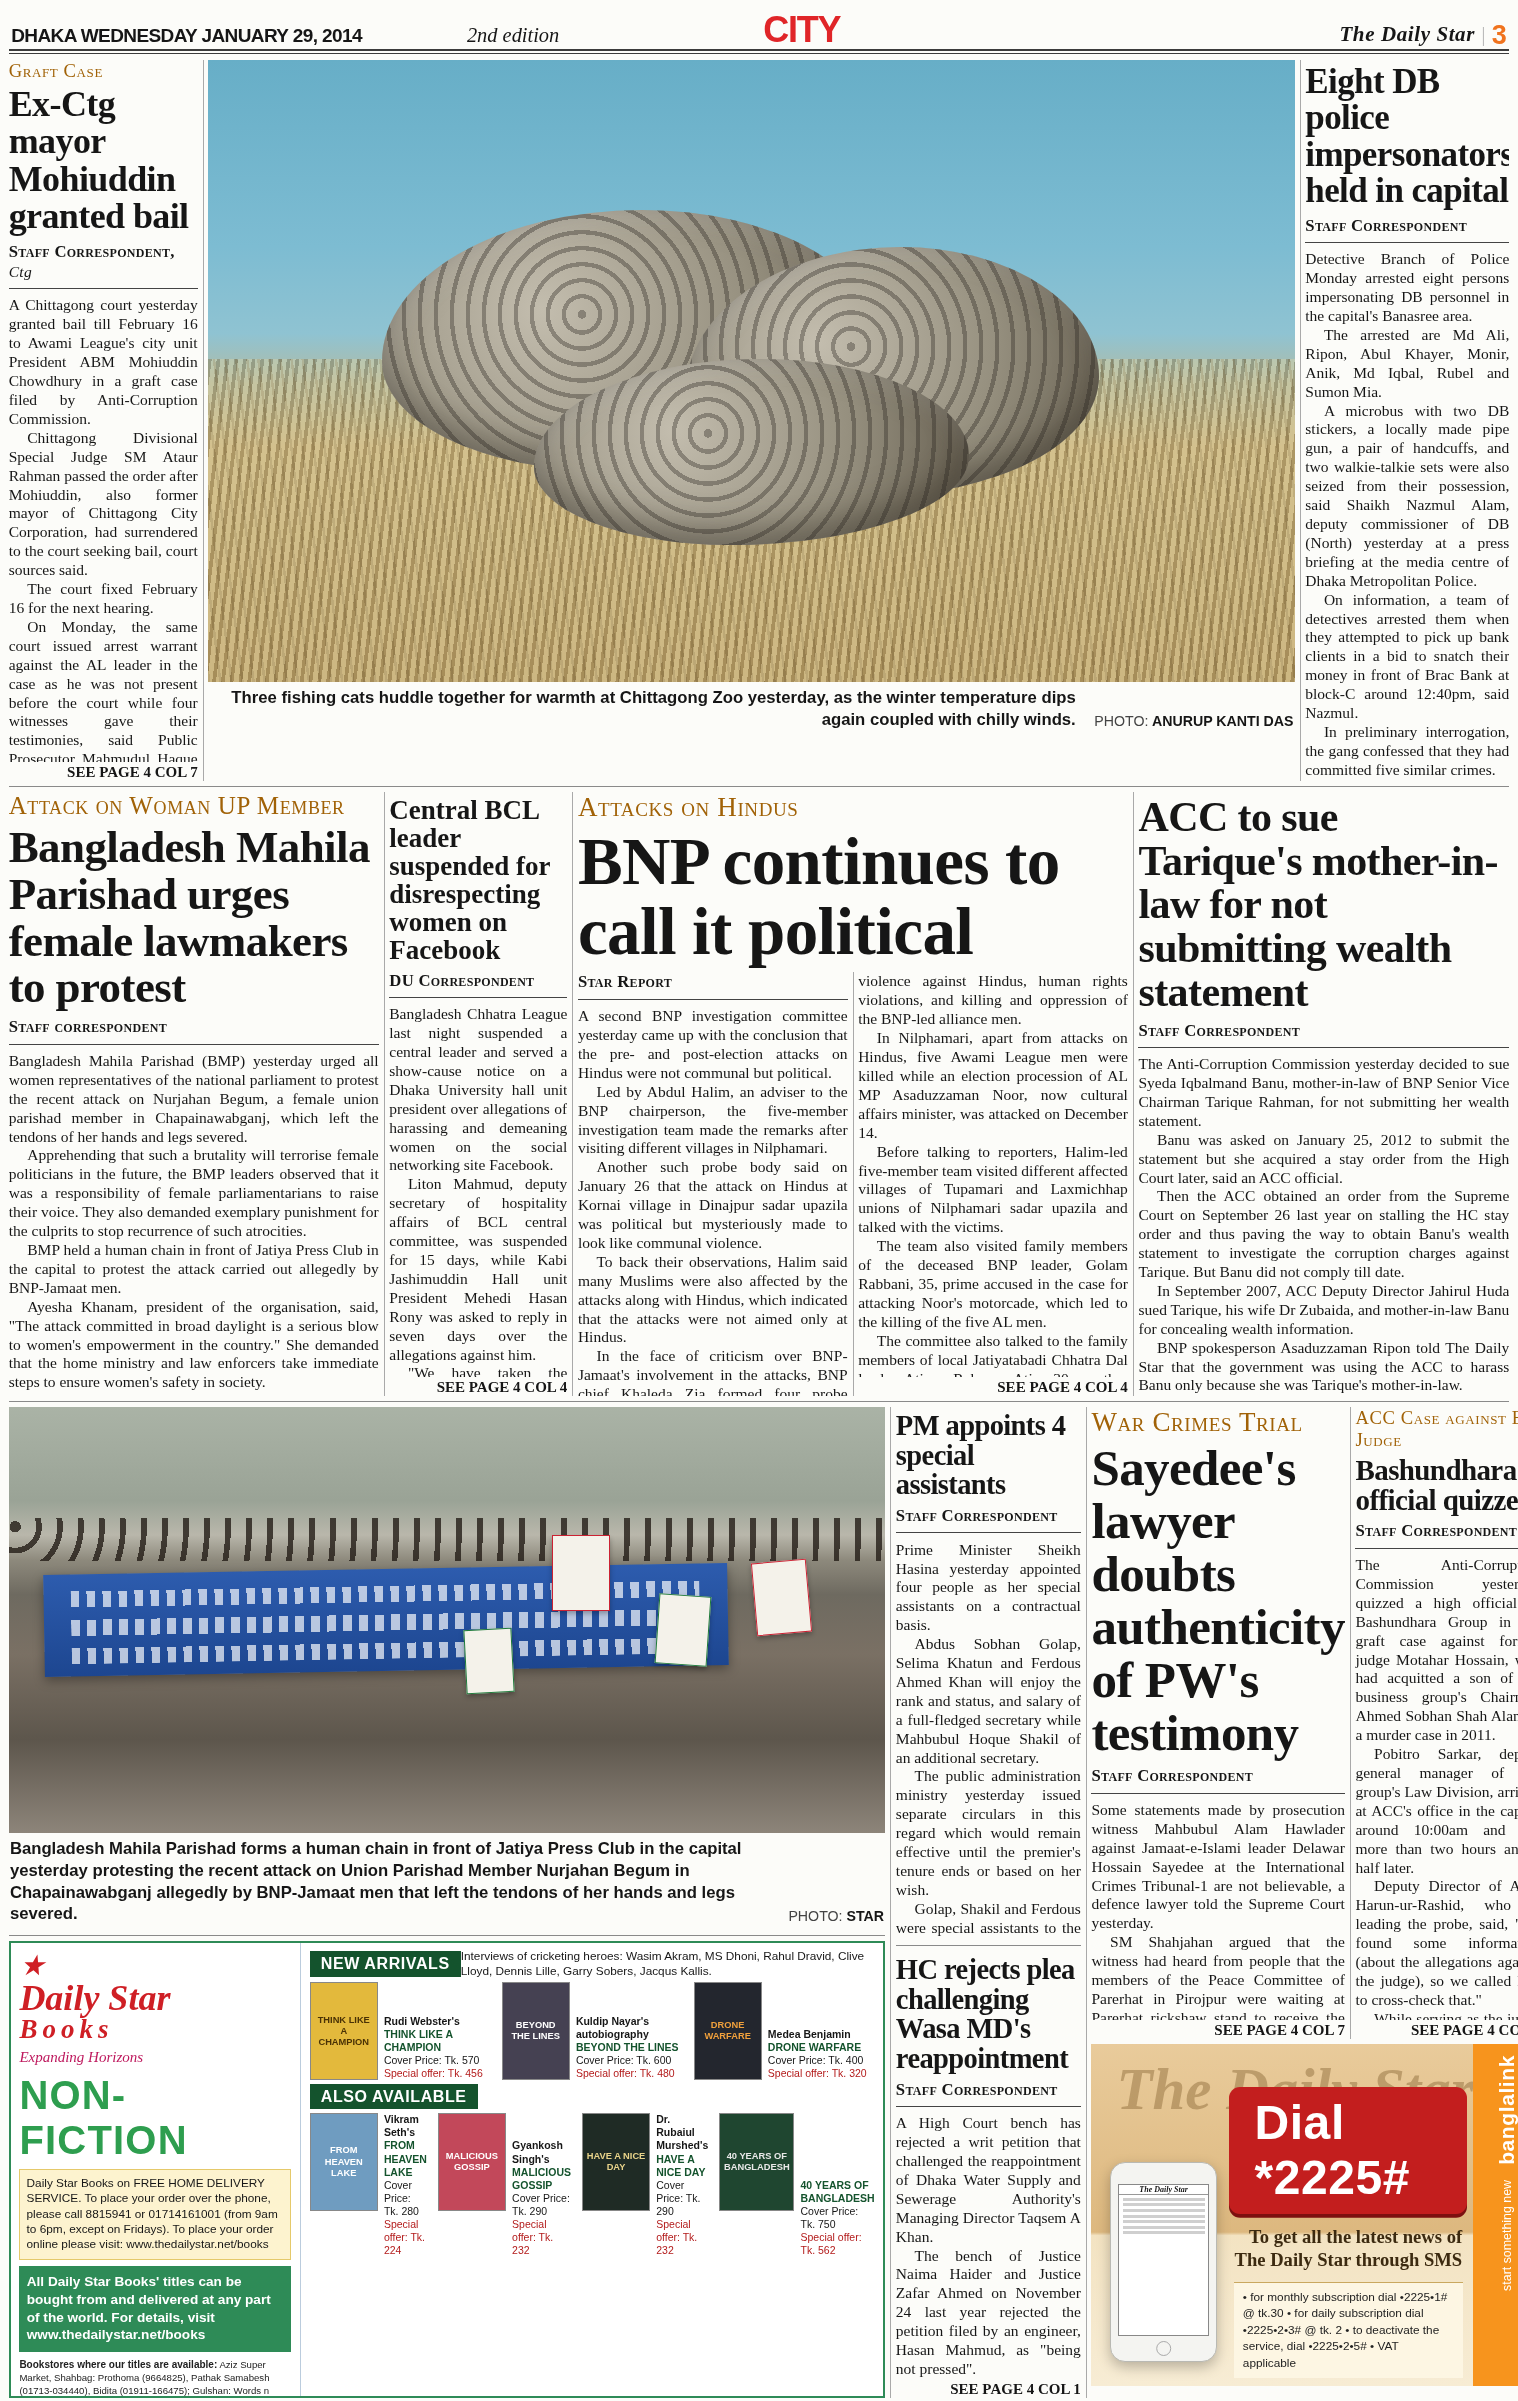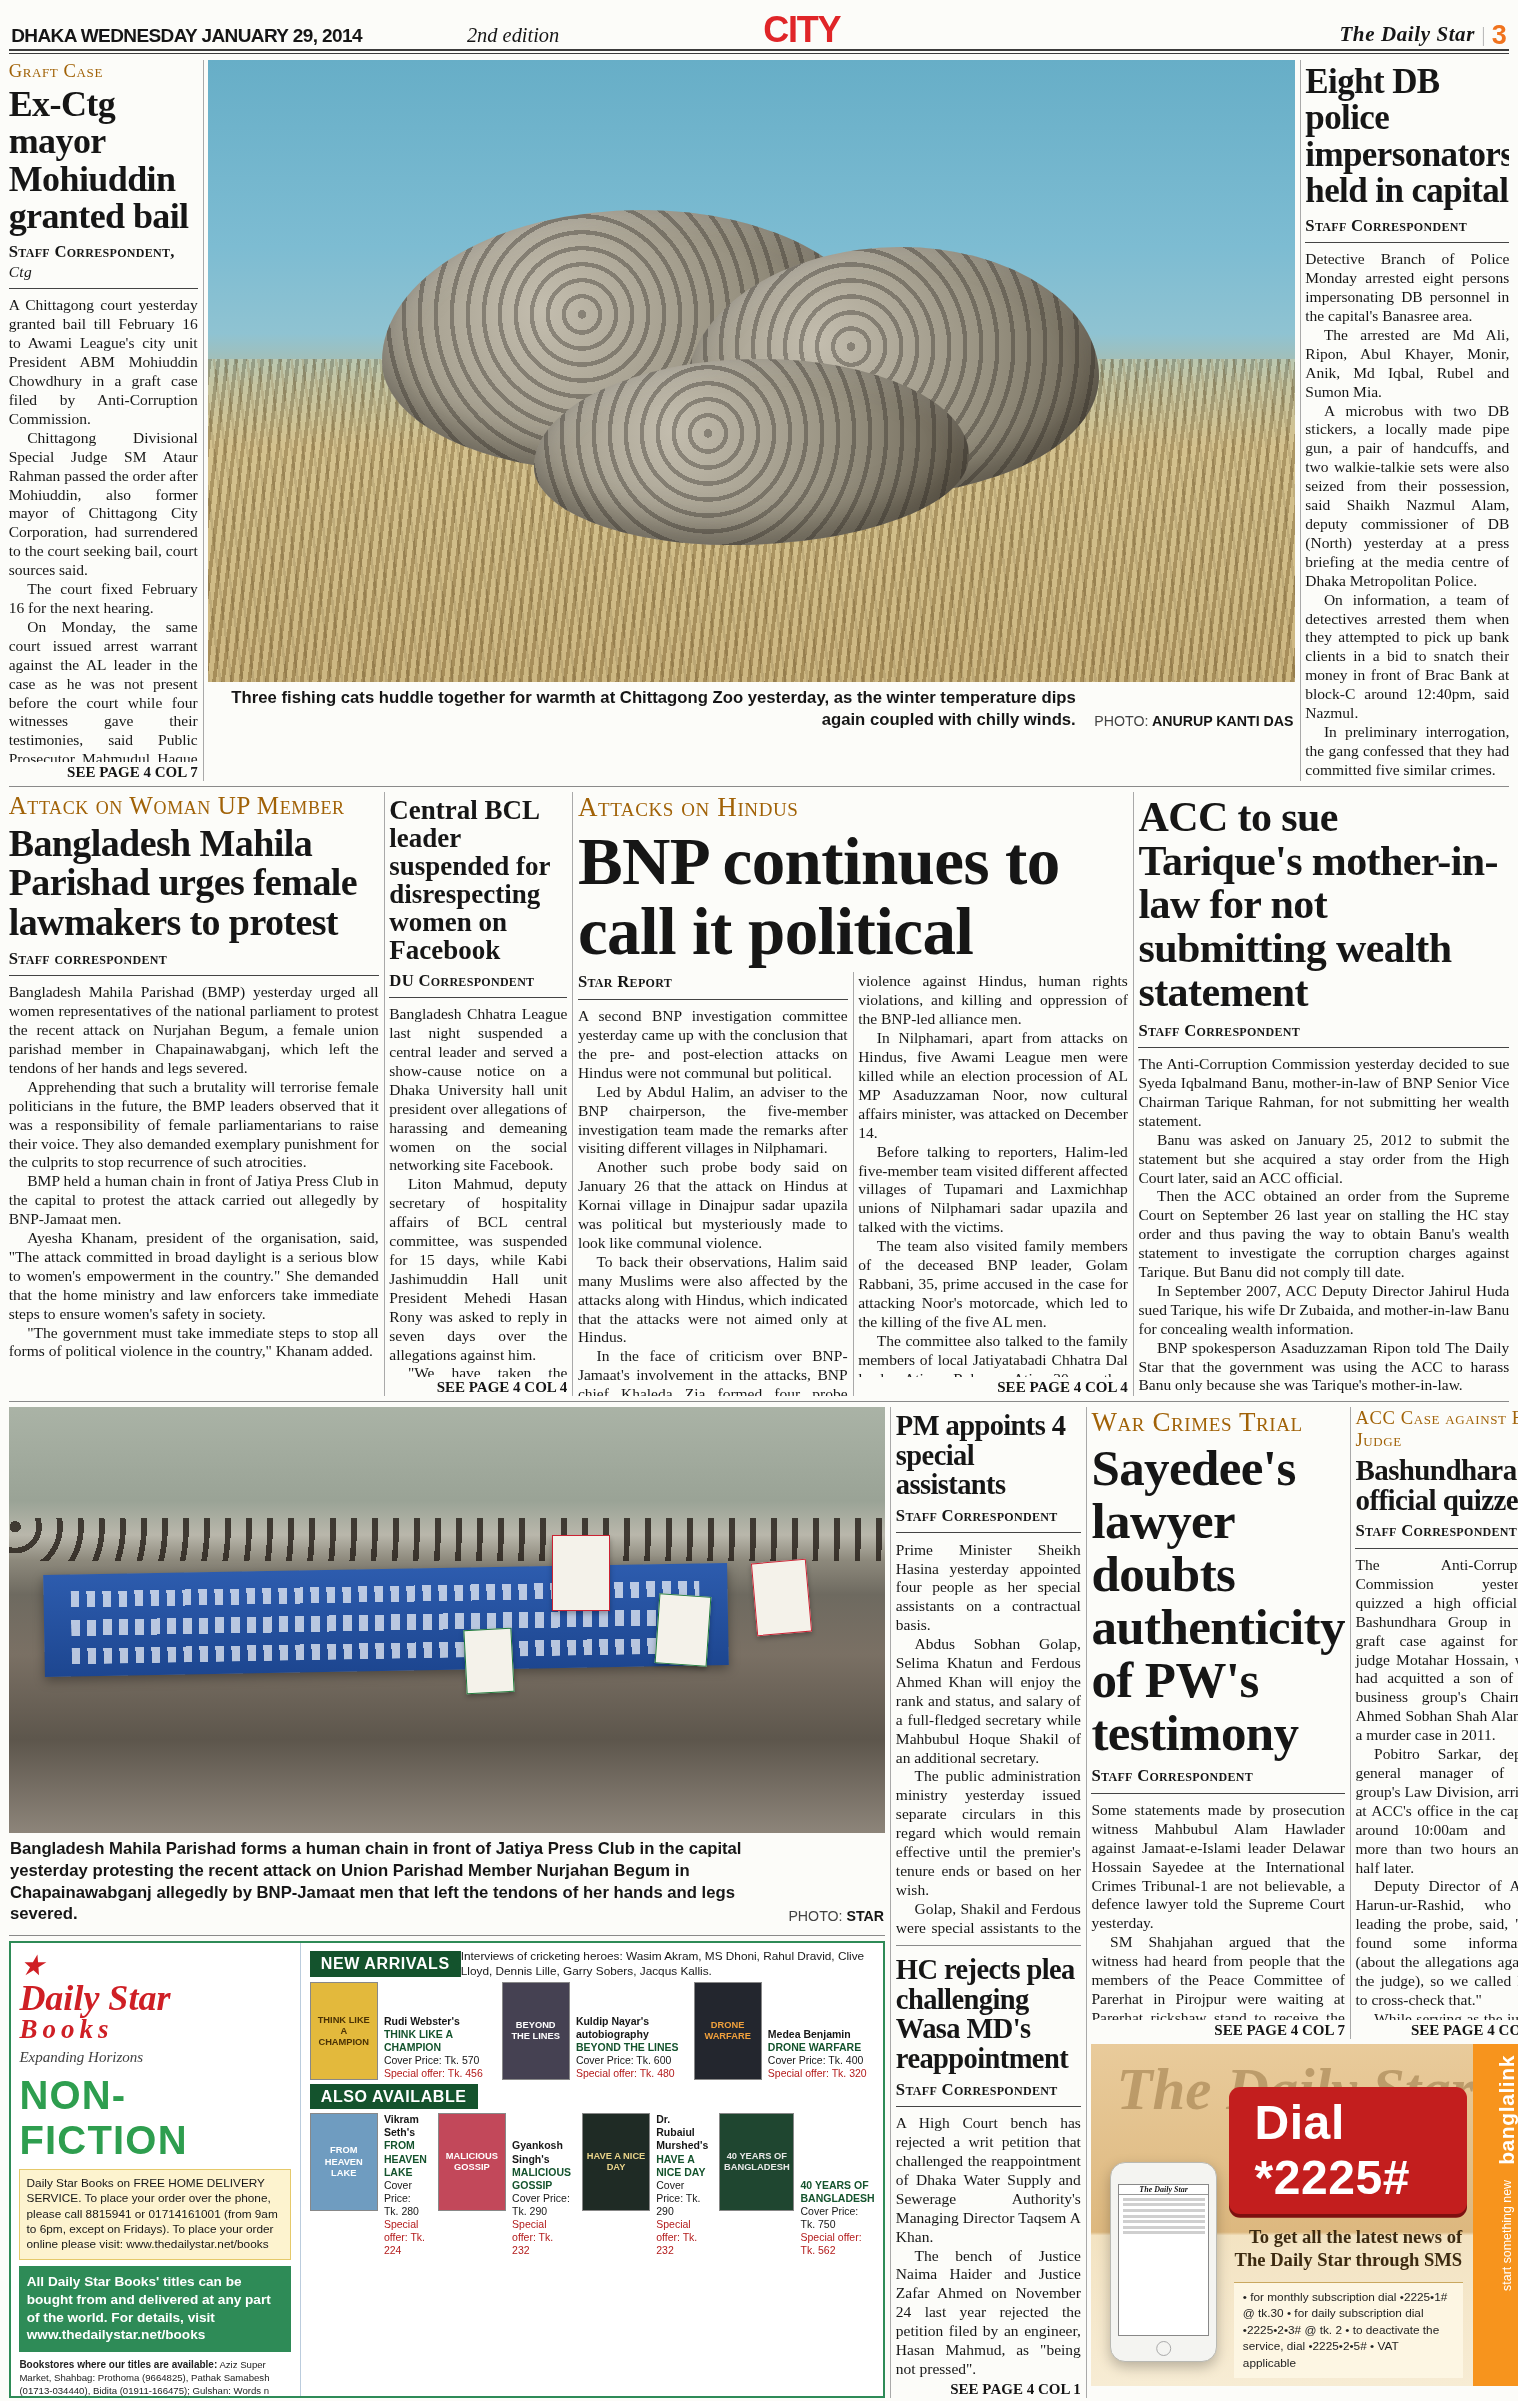--- a/index.html
+++ b/index.html
@@ -82,21 +82,21 @@
   .placard.green{border-color:#1d7a3a;}
   .heads{position:absolute;left:0;right:0;top:26%;height:10%;
     background:repeating-radial-gradient(circle at 6.2px 8.7px,rgba(35,28,22,.8) 0 5.6px,transparent 5.6px 21px);}
   
   .ad-books{border:2.5px solid #2e8b57;flex:1;display:flex;overflow:hidden;background:#fff;}
   .bk-left{flex:0 0 272px;border-right:1.2px solid #bcd;padding:8.7px;display:flex;flex-direction:column;gap:6.2px;}
   .bk-logo{color:#cf1f25;font-style:italic;line-height:1;}
   .bk-logo .star{font-size:28.5px;}
   .bk-logo .l1{font-size:36px;font-weight:bold;}
   .bk-logo .l2{font-size:27px;font-weight:bold;letter-spacing:5px;}
-  .bk-tag{color:#404040;font-size:15px;font-style:italic;}
+  .bk-tag{color:#be185d;font-size:15px;font-style:italic;}
   .bk-nf{color:#2e9e4f;font-family:"Liberation Sans",sans-serif;font-weight:bold;font-size:40px;letter-spacing:1.2px;}
   .bk-del{background:#fdf3cf;border:1.2px solid #e5c96a;font-family:"Liberation Sans",sans-serif;
           font-size:11.8px;line-height:1.3;padding:6.2px;}
   .bk-world{background:#2e8b57;color:#fff;font-family:"Liberation Sans",sans-serif;font-weight:bold;
             font-size:13.6px;line-height:1.3;padding:7.4px;}
   .bk-stores{font-family:"Liberation Sans",sans-serif;font-size:9.6px;line-height:1.35;color:#222;}
   .bk-stores b{font-size:10px;}
   .bk-right{flex:1;padding:6.2px 8.7px;display:flex;flex-direction:column;gap:3.7px;overflow:hidden;}
   .bk-barrow{display:flex;align-items:center;}
   .bk-bar{background:#14532d;color:#fff;font-family:"Liberation Sans",sans-serif;font-weight:bold;
@@ -139,21 +139,21 @@
             font-size:11.8px;color:#222;padding:6.2px 8.7px;margin-top:10px;line-height:1.4;width:96%;box-sizing:border-box;}
   .bl-strip{flex:0 0 68px;background:#f7941d;display:flex;flex-direction:column;align-items:center;
             justify-content:flex-start;gap:15px;padding:11px 0;z-index:1;}
   .bl-word{writing-mode:vertical-rl;transform:rotate(180deg);color:#fff;font-family:"Liberation Sans",sans-serif;
            font-weight:bold;font-size:21px;letter-spacing:0.6px;}
   .bl-tag{writing-mode:vertical-rl;transform:rotate(180deg);color:#fff;
           font-family:"Liberation Sans",sans-serif;font-size:12.4px;}
   
   .hl-graft{font-size:36px;}
   .hl-db{font-size:35px;}
-  .hl-bmp{font-size:38px;}
+  .hl-bmp{font-size:45px;}
   .hl-bcl{font-size:27px;letter-spacing:0;}
   .hl-bnp{font-size:67px;}
   .hl-acc{font-size:42px;}
   .hl-pm{font-size:28.5px;}
   .hl-hc{font-size:28.5px;}
   .hl-se{font-size:51px;}
   .hl-bash{font-size:29px;}
   .k-sm{font-size:18.6px;}
   .k-md{font-size:25px;}
   .k-lg{font-size:27px;}

